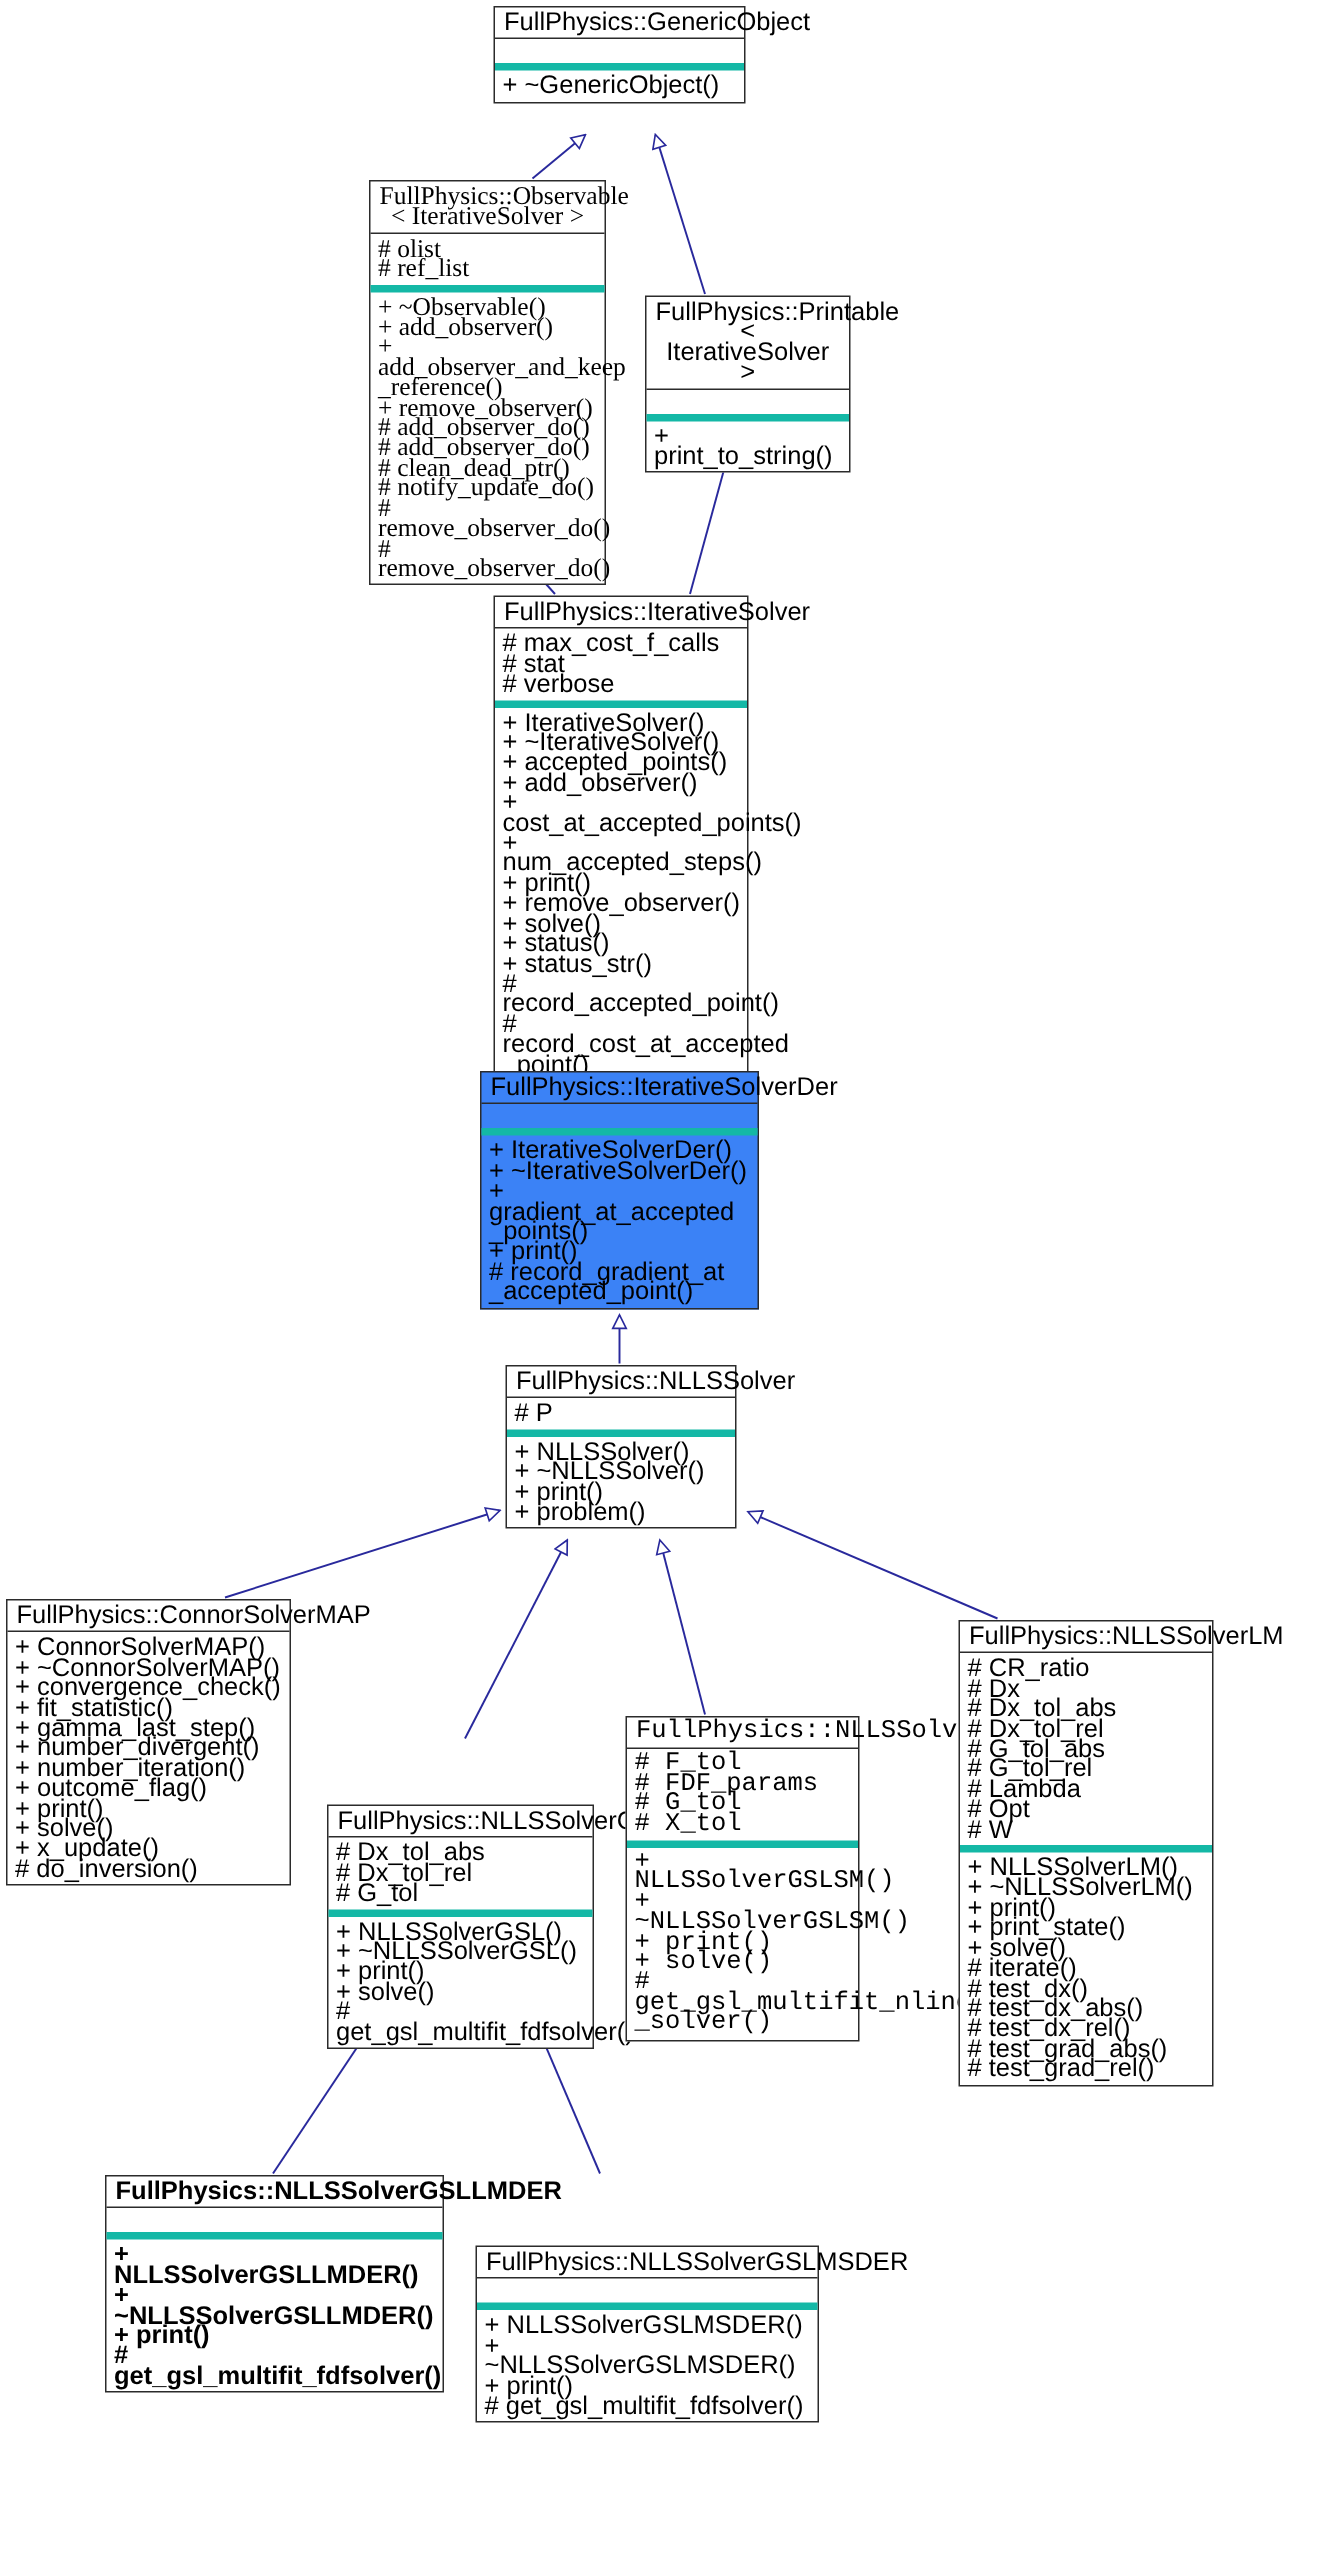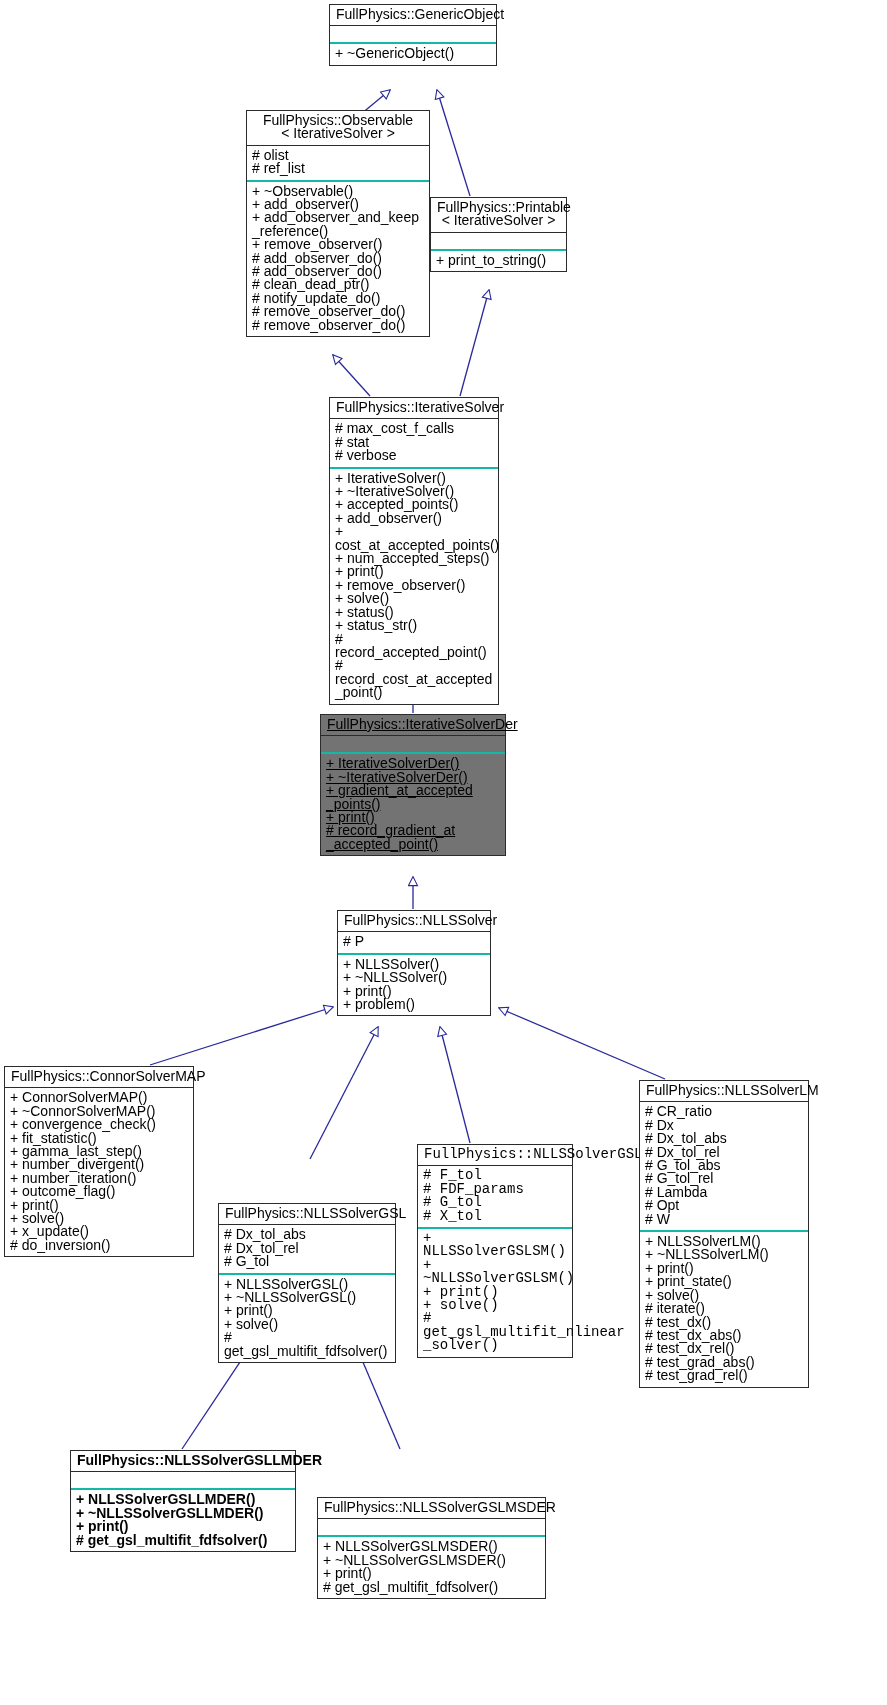--- a/index.html
+++ b/index.html
@@ -21,39 +21,38 @@
     top: 0;
     width: 887px;
     height: 1705px;
     pointer-events: none;
   }
   .node {
     position: absolute;
     box-sizing: border-box;
     border: 1px solid #2b2b2b;
     background: #ffffff;
-    font-size: 14px;
+    font-size: 17px;
     line-height: 13.4px;
     color: #000000;
     z-index: 2;
   }
   .node.highlight {
-    background: #737373;
+    background: #3b82f6;
     border: 1px solid #2b2b2b;
-    text-decoration: underline;
   }
   .node .title {
     text-align: center;
     padding: 3px 6px 4px 6px;
     border-bottom: 1px solid #2b2b2b;
     white-space: pre-line;
   }
   .node .compartment {
     padding: 3px 4px 4px 5px;
-    border-bottom: 2px solid #14b8a6;
+    border-bottom: 5px solid #14b8a6;
   }
   .node .compartment:last-child {
     border-bottom: none;
   }
   .node .compartment.empty {
     height: 16px;
     padding: 0;
   }
   .node .row {
     white-space: pre-line;
@@ -99,21 +98,21 @@
   </svg>
 
   <div id="node-host">
       <div class="node" style="left: 329px; top: 4px; width: 168px;">
         <div class="title">FullPhysics::GenericObject</div>
         <div class="compartment empty"></div>
         <div class="compartment">
           <div class="row">+ ~GenericObject()</div>
         </div>
       </div>
-      <div class="node" style="left: 246px; top: 110px; width: 184px;">
+      <div class="node" style="left: 246px; top: 120px; width: 158px; font-family: Liberation Serif, serif;">
         <div class="title">FullPhysics::Observable
 &lt; IterativeSolver &gt;</div>
         <div class="compartment">
           <div class="row"># olist</div>
           <div class="row"># ref_list</div>
         </div>
         <div class="compartment">
           <div class="row">+ ~Observable()</div>
           <div class="row">+ add_observer()</div>
           <div class="row">+ add_observer_and_keep

